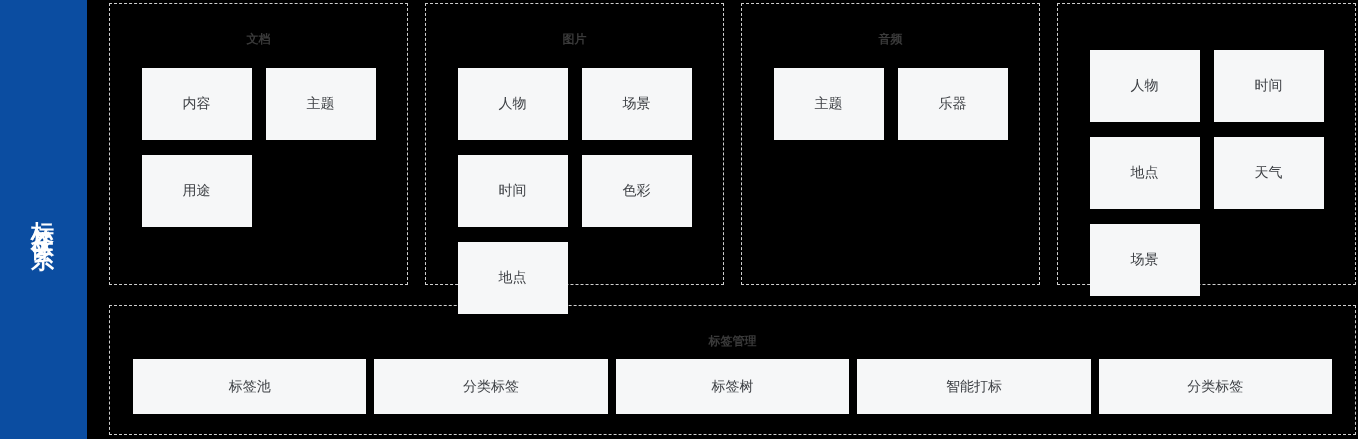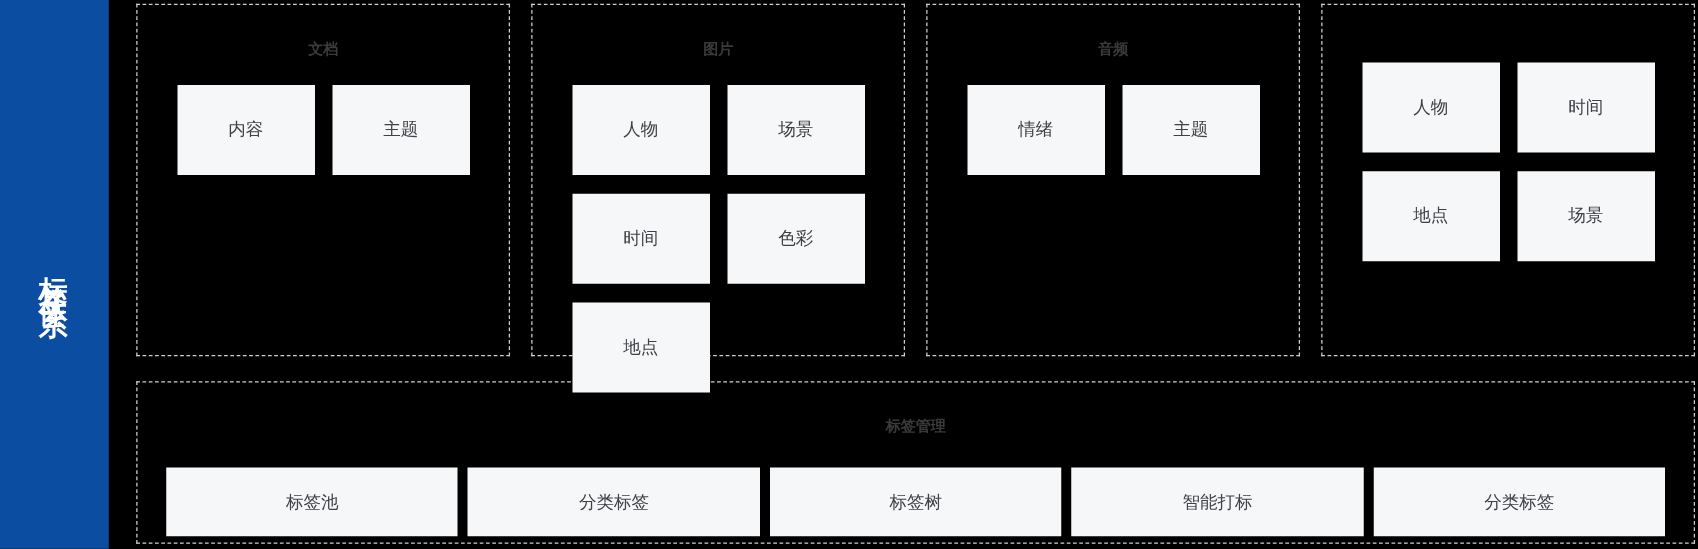--- a/index.html
+++ b/index.html
@@ -89,21 +89,21 @@
 
   
   .bottom-panel {
     margin-top: 20px;
     height: 130px;
     padding: 26px 23px 0;
   }
   .bottom-row {
     display: flex;
     gap: 8px;
-    margin-top: 24px;
+    margin-top: 9px;
   }
   .bottom-row .tag {
     flex: 1;
     height: 55px;
   }
 </style>
 </head>
 <body>
 
 <div class="sidebar">
@@ -112,47 +112,49 @@
 
 <div class="content">
 
   <div class="top-row">
 
     <section class="panel">
       <h2 class="panel-title">文档</h2>
       <div class="tag-grid">
           <div class="tag">内容</div>
           <div class="tag">主题</div>
+          <div class="tag">用途</div>
         </div>
     </section>
 
     <section class="panel">
       <h2 class="panel-title">图片</h2>
       <div class="tag-grid">
           <div class="tag">人物</div>
           <div class="tag">场景</div>
           <div class="tag">时间</div>
           <div class="tag">色彩</div>
           <div class="tag">地点</div>
         </div>
     </section>
 
     <section class="panel">
       <h2 class="panel-title">音频</h2>
       <div class="tag-grid">
-          <div class="tag">情绪</div>
           <div class="tag">主题</div>
+          <div class="tag">乐器</div>
         </div>
     </section>
 
     <section class="panel">
       <div class="tag-grid">
           <div class="tag">人物</div>
           <div class="tag">时间</div>
           <div class="tag">地点</div>
+          <div class="tag">天气</div>
           <div class="tag">场景</div>
         </div>
     </section>
 
   </div>
 
   <section class="panel bottom-panel">
     <h2 class="panel-title">标签管理</h2>
     <div class="bottom-row">
         <div class="tag">标签池</div>

